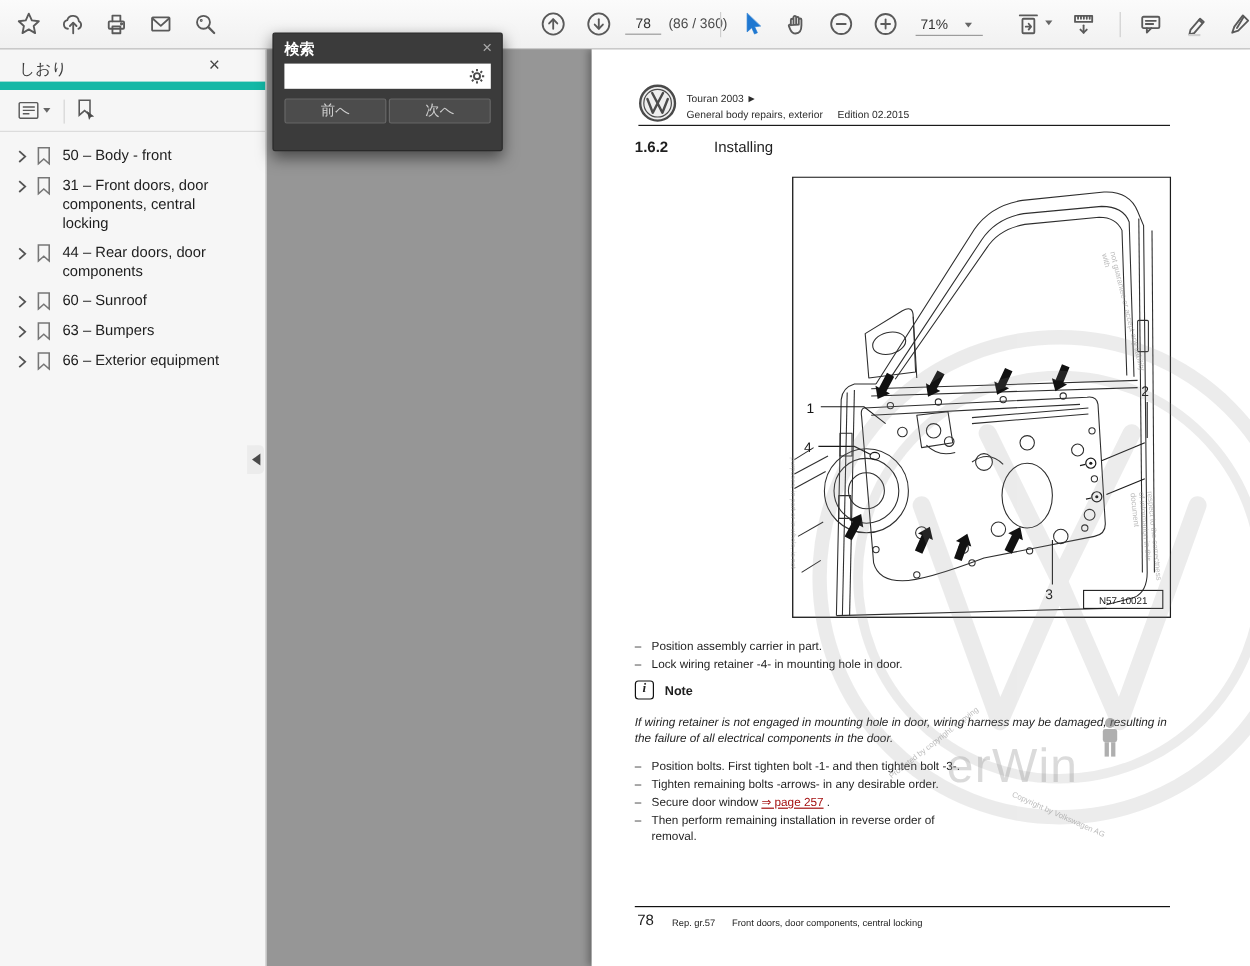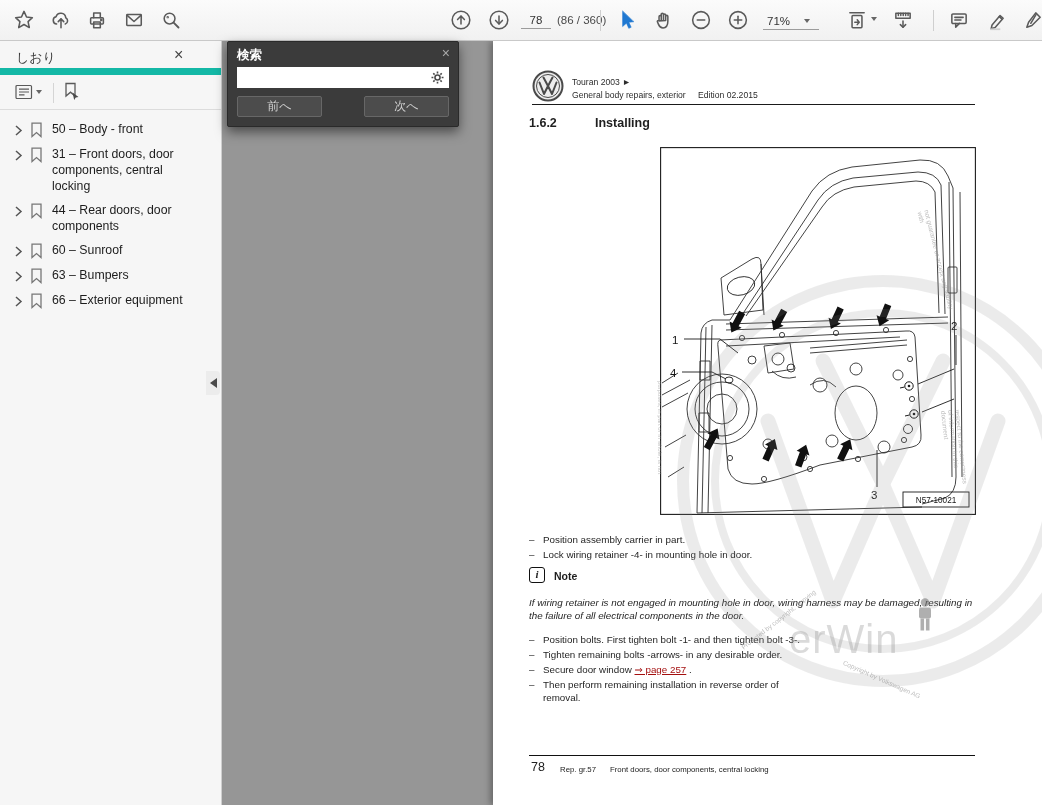--- a/index.html
+++ b/index.html
@@ -25,38 +25,38 @@
   .sb-tools{position:absolute;left:0;top:34px;width:100%;height:35px;border-bottom:1px solid #dcdcdc}
   .sb-vsep{position:absolute;left:53px;top:8px;width:1px;height:20px;background:#d5d5d5}
   .bm-list{position:absolute;left:8px;top:80px;right:4px}
   .bm-row{display:flex;align-items:flex-start;margin-bottom:8px;cursor:pointer}
   .bm-chev{margin:4px 7px 0 6px;flex:none}
   .bm-flag{margin:1px 9px 0 0;flex:none}
   .bm-label{font-size:12.3px;color:#1d1d1d;line-height:16px;max-width:152px}
   .collapse-handle{position:absolute;left:206px;top:371px;width:14px;height:24px;background:#ececec;border-radius:0 4px 4px 0;display:flex;align-items:center;justify-content:center;cursor:pointer;z-index:25}
   .tri-left{width:0;height:0;border-top:5px solid transparent;border-bottom:5px solid transparent;border-right:7px solid #4a4a4a}
   
-  .search-dialog{position:absolute;left:227px;top:41px;width:232px;background:#3b3b3b;border:1px solid #2a2a2a;border-radius:2px;box-shadow:0 5px 12px rgba(0,0,0,.5);z-index:40;padding-bottom:9px}
+  .search-dialog{position:absolute;left:227px;top:27px;width:192px;background:#3b3b3b;border:1px solid #2a2a2a;border-radius:2px;box-shadow:0 5px 12px rgba(0,0,0,.5);z-index:40;padding-bottom:22px}
   .sd-title{position:relative;height:24px}
   .sd-title-text{position:absolute;left:9px;top:5px;color:#fff;font-weight:bold;font-size:12.5px}
   .sd-close{position:absolute;right:8px;top:3px;color:#a9a9a9;font-size:14px;cursor:pointer}
   .sd-input-wrap{position:relative;margin:1px 9px 8px 9px}
   .sd-input{width:100%;height:21px;border:none;background:#fff;font-size:12px;padding:0 22px 0 5px;font-family:inherit}
   .sd-gear{position:absolute;right:4px;top:3px;cursor:pointer}
   .sd-btns{display:flex;justify-content:space-between;margin:0 9px}
   .sd-btn{width:85px;height:21px;background:#4c4c4c;border:1px solid #676767;border-radius:2px;color:#cfcfcf;font-size:12px;text-align:center;line-height:19px;cursor:pointer}
   
   .page{position:absolute;left:493px;top:41px;width:549px;height:764px;background:#fff;box-shadow:-3px 0 6px rgba(0,0,0,.3);overflow:hidden;z-index:10;color:#1f1f1f}
   .wm{position:absolute;color:#8f8f8f;pointer-events:none}
   .doc-h1{position:absolute;left:79px;top:36px;font-size:8.6px;color:#2c2c2c}
   .doc-h2{position:absolute;left:79px;top:49px;font-size:8.6px;color:#2c2c2c}
   .doc-ed{position:absolute;left:205px;top:49px;font-size:8.6px;color:#2c2c2c}
   .doc-hr{position:absolute;left:39px;top:63px;width:443px;border-top:1px solid #1a1a1a}
   .sec-num{position:absolute;left:36px;top:75px;font-size:12.5px;font-weight:bold}
-  .sec-title{position:absolute;left:102px;top:75px;font-size:12.5px;font-weight:bold}
+  .sec-title{position:absolute;left:102px;top:75px;font-size:12.5px;font-weight:normal}
   .figure{position:absolute;left:167px;top:106px;width:316px;height:368px}
   .step{position:absolute;left:36px;display:flex;font-size:9.8px;line-height:13px}
   .step .dash{width:14px;flex:none}
   .note-icon{position:absolute;left:36px;top:526px;width:16px;height:16px;border:1.6px solid #111;border-radius:3px;text-align:center;font-family:"Liberation Serif","DejaVu Serif",serif;font-style:italic;font-weight:bold;font-size:11px;line-height:13px}
   .note-label{position:absolute;left:61px;top:529px;font-size:10.5px;font-weight:bold}
   .note-text{position:absolute;left:36px;top:556px;width:452px;font-size:9.8px;font-style:italic;line-height:12.5px}
   .doc-link{color:#a40f0f;text-decoration:underline;cursor:pointer}
   .foot-hr{position:absolute;left:36px;top:714px;width:446px;border-top:1.2px solid #111}
   .foot-page{position:absolute;left:38px;top:719px;font-size:12.5px;color:#222}
   .foot-group{position:absolute;left:67px;top:724px;font-size:7.8px;color:#222}

